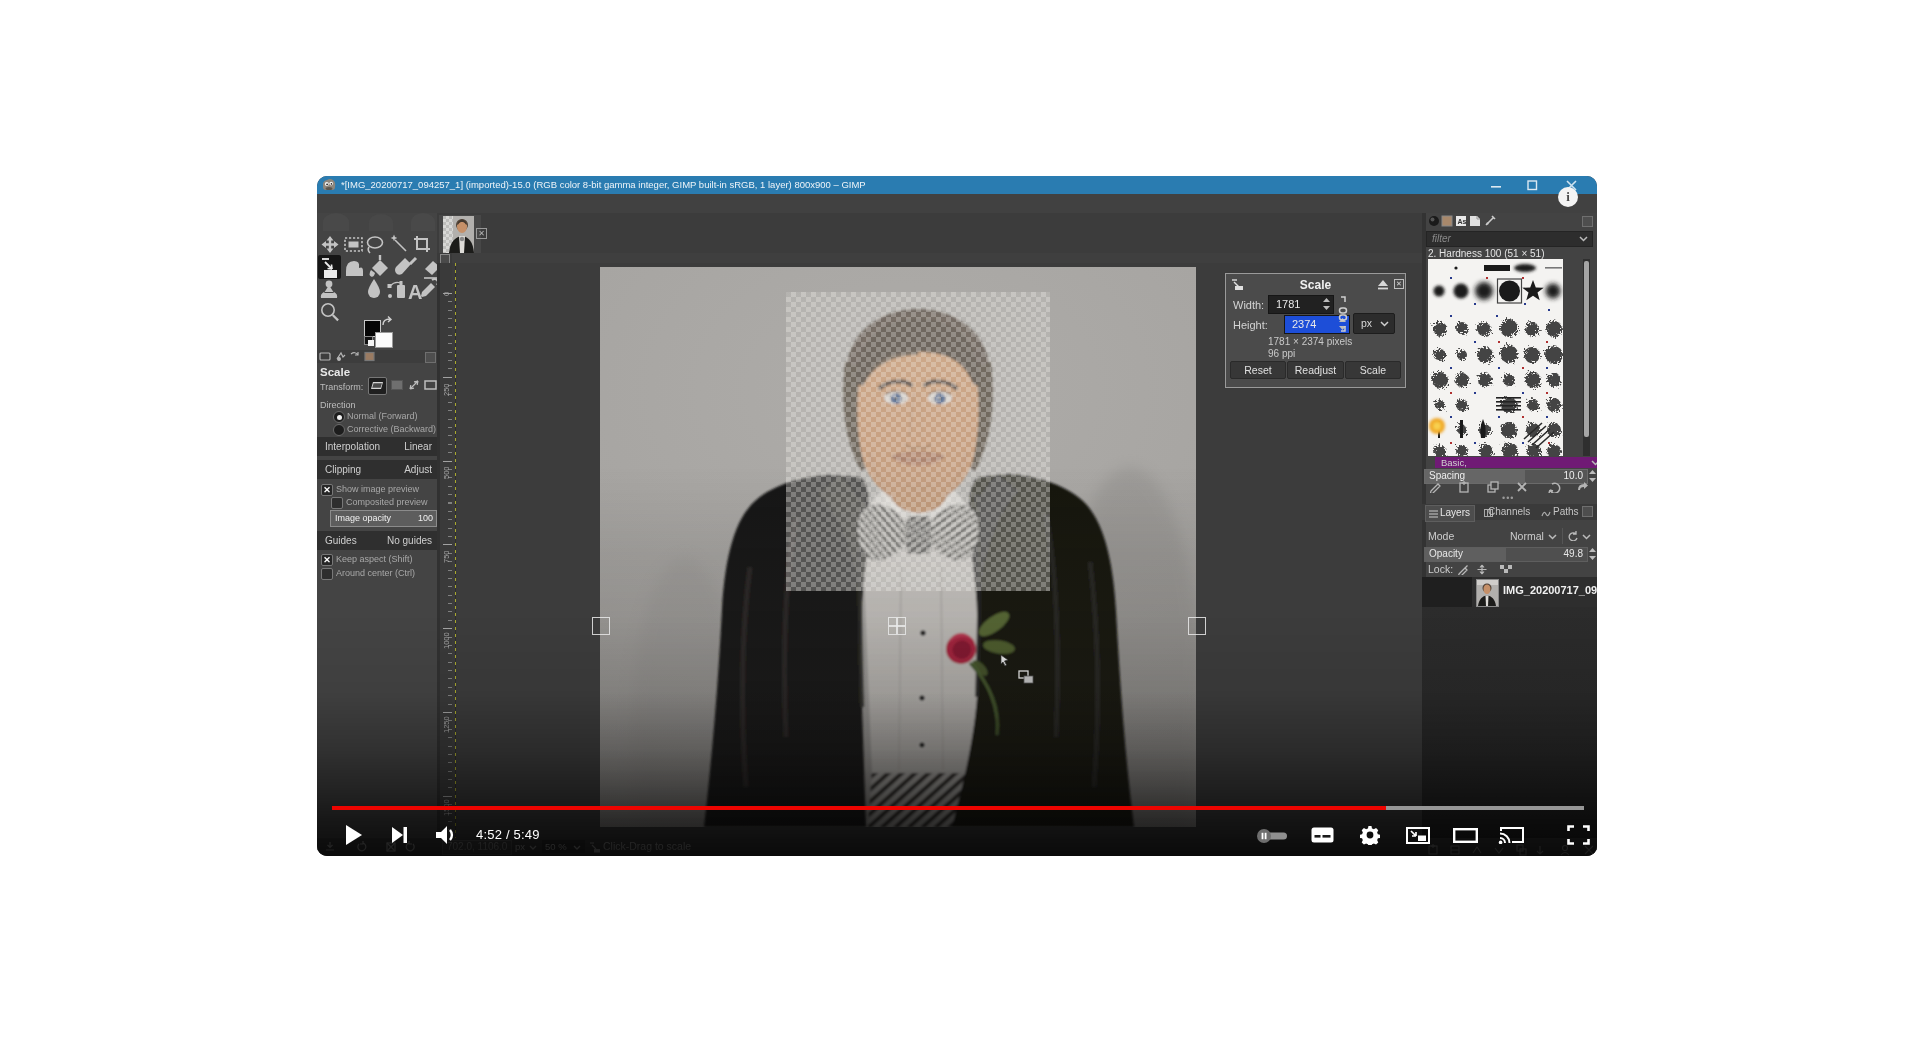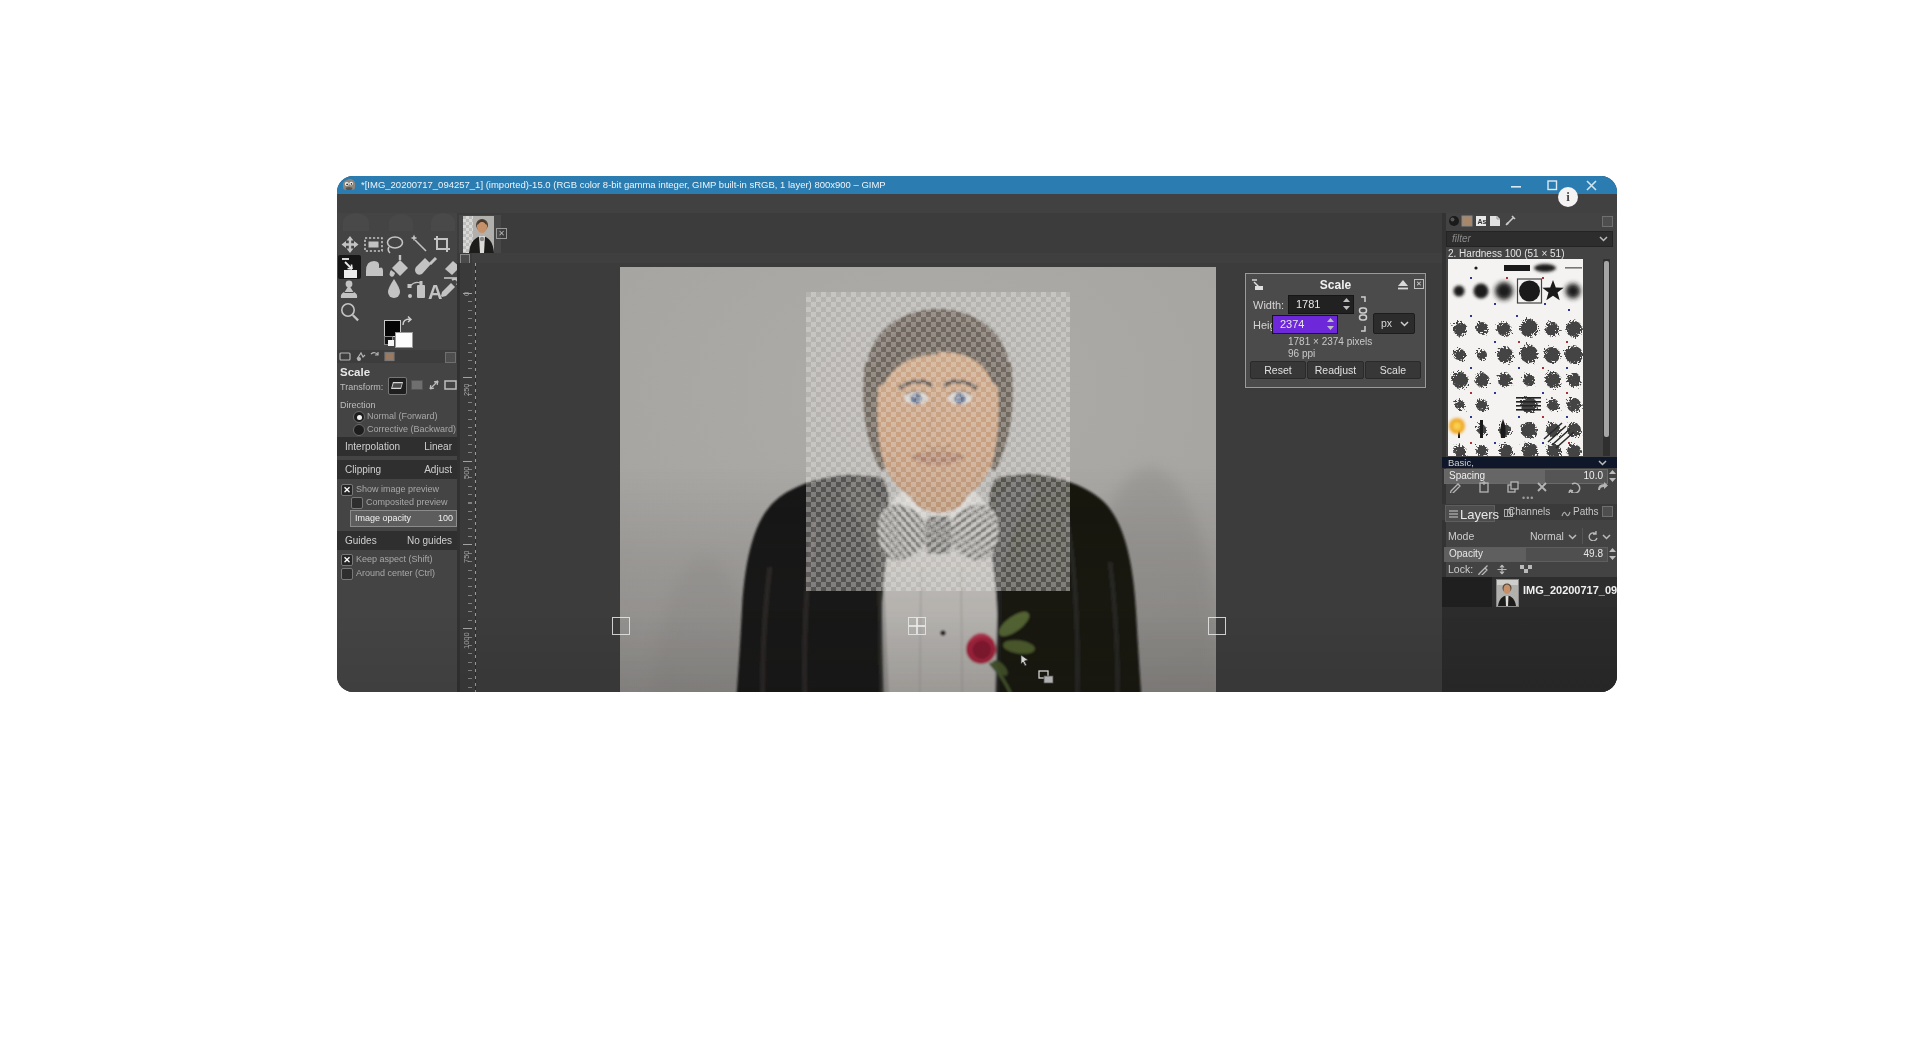--- a/index.html
+++ b/index.html
@@ -1,19 +1,19 @@
 <!DOCTYPE html>
 <html><head>
 <meta charset="utf-8">
 <style>
   html,body{margin:0;padding:0;background:#fff;width:1920px;height:1039px;overflow:hidden;
     font-family:"Liberation Sans", sans-serif;}
   .abs{position:absolute;}
-  #player{position:absolute;left:317px;top:176px;width:1280px;height:516px;border-radius:16px;
-    overflow:hidden;background:#414141;margin-left:20px;}
+  #player{position:absolute;left:317px;top:176px;width:1280px;height:680px;border-radius:10px;
+    overflow:hidden;background:#414141;}
   #titlebar{position:absolute;left:0;top:0;width:1280px;height:18px;background:#2a7cb1;}
   #titletxt{position:absolute;left:24px;top:0;height:18px;line-height:18px;font-size:9.5px;color:#eef4f8;white-space:nowrap;}
   #menubar{position:absolute;left:0;top:18px;width:1280px;height:19px;background:#454545;}
   .mi{position:absolute;top:0;height:19px;line-height:20px;font-size:9.5px;color:#dcdcdc;}
   #toolbox{position:absolute;left:0;top:37px;width:120px;height:643px;background:#444;}
   #canvaszone{position:absolute;left:120px;top:37px;width:985px;height:643px;background:#3f3f3f;}
   #dock{position:absolute;left:1105px;top:37px;width:175px;height:643px;background:#434343;overflow:hidden;}
   .band{position:absolute;left:0;width:120px;height:18px;background:#2f2f2f;color:#cfcfcf;font-size:10px;line-height:19px;}
   .band .r{position:absolute;right:5px;top:0;}
   .band .l{position:absolute;left:8px;top:0;}
@@ -384,21 +384,21 @@
     <div class="abs" style="left:168px;top:5px;width:8px;height:8px;border:1px solid #c0c0c0;color:#d8d8d8;font-size:7px;line-height:8px;text-align:center">✕</div>
     <div class="abs" style="left:7px;top:25px;font-size:11px;color:#d4d4d4">Width:</div>
     <div class="abs" style="left:42px;top:21px;width:64px;height:17px;background:#212121;border:1px solid #161616">
       <div class="abs" style="left:7px;top:2px;font-size:11px;color:#e8e8e8">1781</div>
       <svg class="abs" style="left:53px;top:1px" width="9" height="14" fill="#bdbdbd">
           <path d="M4.5,1 L8,5 H1 Z"></path>
           <path d="M4.5,13 L1,9 H8 Z"></path>
         </svg>
     </div>
     <div class="abs" style="left:7px;top:45px;font-size:11px;color:#d4d4d4">Height:</div>
-    <div class="abs" style="left:26px;top:41px;width:64px;height:17px;background:#6d28d9;border:1px solid #161616">
+    <div class="abs" style="left:58px;top:41px;width:64px;height:17px;background:#1d4ed8;border:1px solid #161616">
       <div class="abs" style="left:7px;top:2px;font-size:11px;color:#e8e8e8">2374</div>
       <svg class="abs" style="left:53px;top:1px" width="9" height="14" fill="#bdbdbd">
           <path d="M4.5,1 L8,5 H1 Z"></path>
           <path d="M4.5,13 L1,9 H8 Z"></path>
         </svg>
     </div>
     <svg class="abs" style="left:111px;top:22px" width="12" height="36" viewBox="0 0 12 36" stroke="#cfcfcf" fill="none" stroke-width="1.5">
       <path d="M4,1 h4 v5"></path>
         <path d="M4,35 h4 v-5"></path>
         <rect x="2.5" y="12" width="7" height="5" rx="2.5"></rect>
@@ -531,21 +531,21 @@
           <g fill="#b03030">
               <path d="M58,18 h2 v2 h-2 z M94,18 h2 v2 h-2 z M118,82 h2 v2 h-2 z M70,82 h2 v2 h-2 z M94,108 h2 v2 h-2 z M118,133 h2 v2 h-2 z M22,133 h2 v2 h-2 z M94,157 h2 v2 h-2 z M22,183 h2 v2 h-2 z M120,183 h2 v2 h-2 z"></path>
             </g>
         </g>
       </svg>
     </div>
     <div class="abs" style="left:161px;top:46px;width:7px;height:197px;background:#2f2f2f">
       <div class="abs" style="left:1px;top:2px;width:5px;height:176px;background:#a5a5a5;border-radius:2px"></div>
     </div>
 
-    <div class="abs" style="left:0;top:244px;width:175px;height:11px;background:#0f172a">
+    <div class="abs" style="left:13px;top:244px;width:175px;height:11px;background:#701a75">
       <div class="abs" style="left:6px;top:0px;font-size:9.5px;color:#d0d0d0">Basic,</div>
       <svg class="abs" style="left:156px;top:3px" width="9" height="6" fill="none" stroke="#bbb" stroke-width="1.5">
           <path d="M1,1 L4.5,4.5 L8,1"></path>
         </svg>
     </div>
 
     <div class="abs" style="left:2px;top:256px;width:162px;height:13px;background:#555;border:1px solid #6a6a6a">
       <div class="abs" style="left:0;top:0;width:62%;height:13px;background:#666"></div>
       <div class="abs" style="left:4px;top:0px;font-size:10px;color:#efefef">Spacing</div>
       <div class="abs" style="right:4px;top:0px;font-size:10px;color:#efefef">10.0</div>
@@ -565,21 +565,21 @@
       <path d="M122,3 a5,5 0 1 1 -2,6 m0,0 l-1,3 m1,-3 l3,1" stroke-width="1.5"></path>
       <path d="M148,9 q0,-6 6,-6 l0,-2 4,3.5 -4,3.5 0,-2 q-4,0 -4,3 z" fill="#b5b5b5" stroke="none"></path>
     </svg>
     <div class="abs" style="left:80px;top:283px;width:16px;height:4px;color:#9a9a9a;font-size:9px;line-height:4px;letter-spacing:1px">•••</div>
 
     <div class="abs" style="left:0;top:291px;width:175px;height:16px;background:#3a3a3a"></div>
     <div class="abs" style="left:3px;top:292px;width:48px;height:15px;background:#4d4d4d;border:1px solid #5e5e5e">
       <svg class="abs" style="left:3px;top:4px" width="9" height="8" stroke="#ccc" stroke-width="1.2">
           <path d="M0,1 h9 M0,4 h9 M0,7 h9"></path>
         </svg>
-      <div class="abs" style="left:14px;top:1px;font-size:13px;color:#e8e8e8">Layers</div>
+      <div class="abs" style="left:14px;top:1px;font-size:10px;color:#e8e8e8">Layers</div>
     </div>
     <svg class="abs" style="left:62px;top:296px" width="9" height="8" fill="none" stroke="#aaa" stroke-width="1">
         <rect x="0.5" y="0.5" width="8" height="7"></rect>
         <path d="M3.5,0.5 v7 M6.5,0.5 v7"></path>
       </svg>
     <div class="abs" style="left:66px;top:293px;font-size:10px;color:#c4c4c4">Channels</div>
     <svg class="abs" style="left:119px;top:296px" width="10" height="8" fill="none" stroke="#aaa" stroke-width="1.2">
         <path d="M1,7 q2,-6 4,-2 q2,4 4,-2"></path>
       </svg>
     <div class="abs" style="left:131px;top:293px;font-size:10px;color:#c4c4c4">Paths</div>

